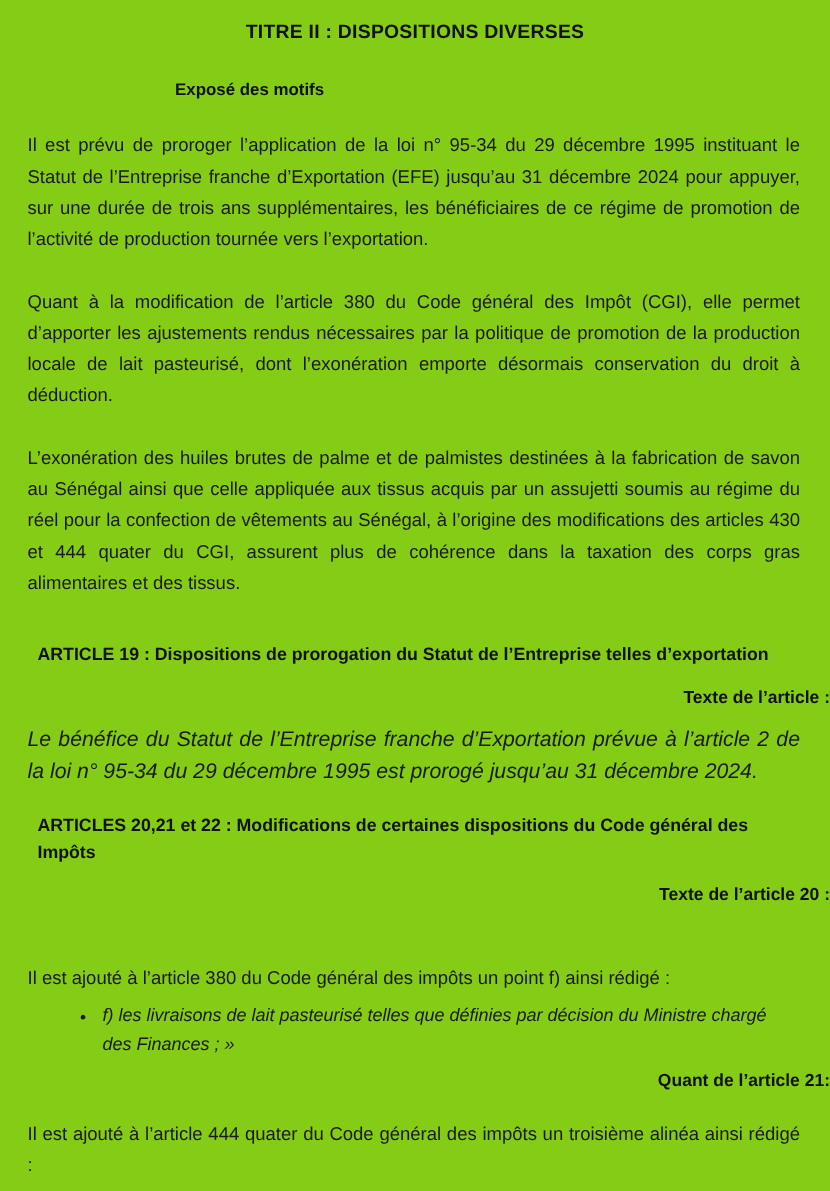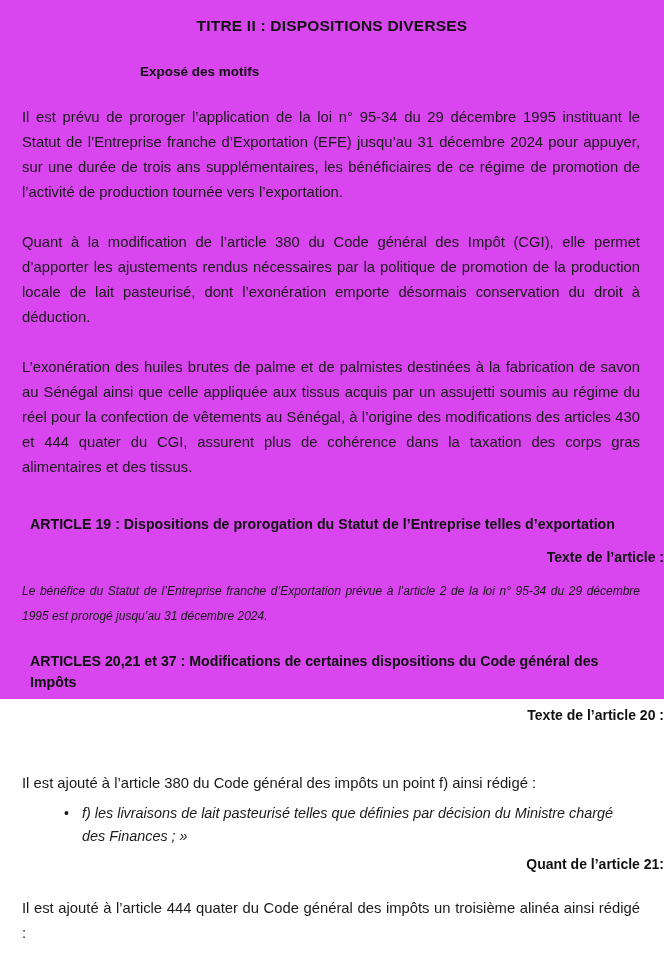--- a/index.html
+++ b/index.html
@@ -12,22 +12,22 @@
     width: 664px;
     height: 953px;
     overflow: hidden;
     font-family: "Liberation Sans", sans-serif;
     color: #1a1a1a;
     -webkit-font-smoothing: antialiased;
   }
   .page {
     position: relative;
     width: 664px;
-    height: 699px;
-    background: #d946ef;
+    height: 953px;
+    background: #84cc16;
     box-sizing: border-box;
   }
 
   
   .doc-title {
     text-align: center;
     font-weight: bold;
     font-size: 15.5px;
     letter-spacing: 0.2px;
     margin: 0;
@@ -78,21 +78,21 @@
     line-height: 20px;
     margin: 0;
     padding: 0 0 0 30px;
     color: #111111;
     text-align: right;
   }
 
   
   p.italic-para {
     margin: 0;
-    font-size: 12px;
+    font-size: 17px;
     line-height: 25px;
     font-style: italic;
     text-align: justify;
     color: #1a1a1a;
   }
 
   .quote-line {
     margin: 0;
     font-size: 14.4px;
     line-height: 24px;
@@ -156,21 +156,21 @@
 
   <div class="spacer-sm"></div>
 
   <div class="body-block">
     <p class="italic-para">Le bénéfice du Statut de l’Entreprise franche d’Exportation prévue à l’article 2 de la loi n° 95-34 du 29 décembre 1995 est prorogé jusqu’au 31 décembre 2024.</p>
   </div>
 
   <div class="spacer-md"></div>
 
   <div class="article-head">
-    <span class="label">ARTICLES 20,21 et 37 : </span><span>Modifications de certaines dispositions du Code général des Impôts</span>
+    <span class="label">ARTICLES 20,21 et 22 : </span><span>Modifications de certaines dispositions du Code général des Impôts</span>
   </div>
 
   <div class="spacer-sm"></div>
 
   <div class="texte-label">Texte de l’article 20 :</div>
 
   <div style="height:46px"></div>
 
   <div class="body-block">
     <p class="para">Il est ajouté à l’article 380 du Code général des impôts un point f) ainsi rédigé :</p>

